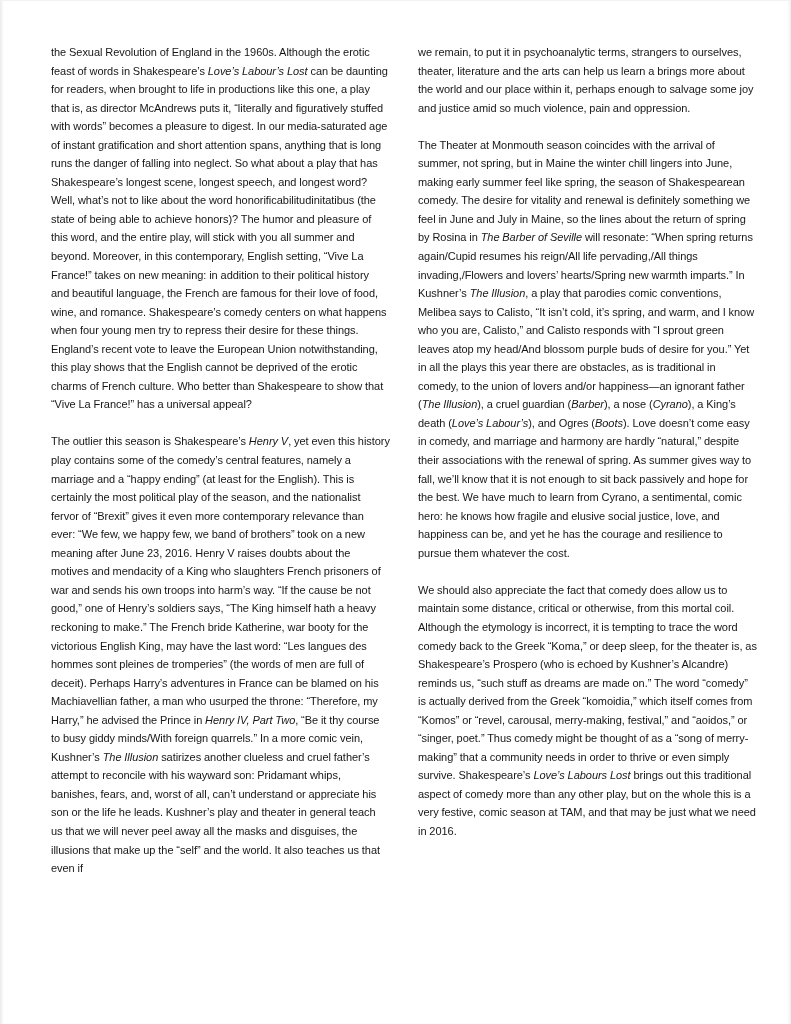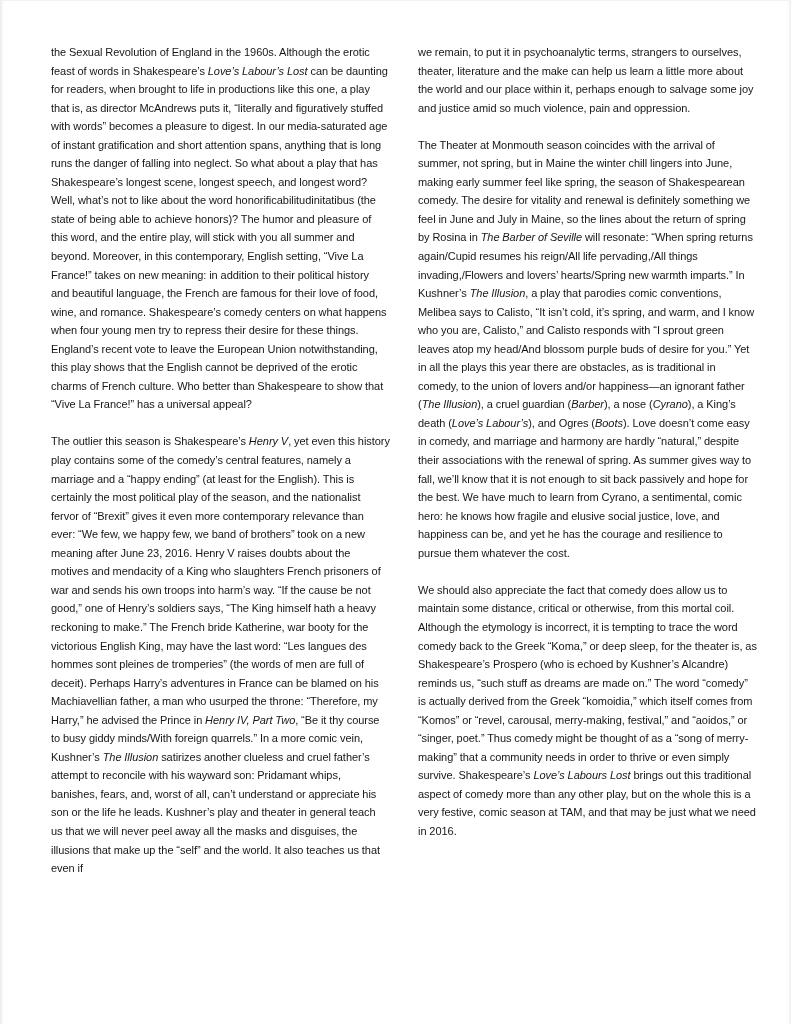--- a/index.html
+++ b/index.html
@@ -75,18 +75,18 @@
 </head>
 <body>
 
 <div id="page">
   <div id="columns">
     <div class="column">
         <p class="para"><span>the Sexual Revolution of England in the 1960s. Although the erotic feast of words in Shakespeare’s </span><i>Love’s Labour’s Lost</i><span> can be daunting for readers, when brought to life in productions like this one, a play that is, as director McAndrews puts it, “literally and figuratively stuffed with words” becomes a pleasure to digest. In our media-saturated age of instant gratification and short attention spans, anything that is long runs the danger of falling into neglect. So what about a play that has Shakespeare’s longest scene, longest speech, and longest word? Well, what’s not to like about the word honorificabilitudinitatibus (the state of being able to achieve honors)? The humor and pleasure of this word, and the entire play, will stick with you all summer and beyond. Moreover, in this contemporary, English setting, “Vive La France!” takes on new meaning: in addition to their political history and beautiful language, the French are famous for their love of food, wine, and romance. Shakespeare’s comedy centers on what happens when four young men try to repress their desire for these things. England’s recent vote to leave the European Union notwithstanding, this play shows that the English cannot be deprived of the erotic charms of French culture. Who better than Shakespeare to show that “Vive La France!” has a universal appeal?</span></p>
         <p class="para"><span>The outlier this season is Shakespeare’s </span><i>Henry V</i><span>, yet even this history play contains some of the comedy’s central features, namely a marriage and a “happy ending” (at least for the English). This is certainly the most political play of the season, and the nationalist fervor of “Brexit” gives it even more contemporary relevance than ever: “We few, we happy few, we band of brothers” took on a new meaning after June 23, 2016.  Henry V raises doubts about the motives and mendacity of a King who slaughters French prisoners of war and sends his own troops into harm’s way. “If the cause be not good,” one of Henry’s soldiers says, “The King himself hath a heavy reckoning to make.” The French bride Katherine, war booty for the victorious English King, may have the last word: “Les langues des hommes sont pleines de tromperies” (the words of men are full of deceit). Perhaps Harry’s adventures in France can be blamed on his Machiavellian father, a man who usurped the throne: “Therefore, my Harry,” he advised the Prince in </span><i>Henry IV, Part Two</i><span>, “Be it thy course to busy giddy minds/With foreign quarrels.” In a more comic vein, Kushner’s </span><i>The Illusion</i><span> satirizes another clueless and cruel father’s attempt to reconcile with his wayward son: Pridamant whips, banishes, fears, and, worst of all, can’t understand or appreciate his son or the life he leads. Kushner’s play and theater in general teach us that we will never peel away all the masks and disguises, the illusions that make up the “self” and the world. It also teaches us that even if</span></p>
       </div>
     <div class="column">
-        <p class="para"><span>we remain, to put it in psychoanalytic terms, strangers to ourselves, theater, literature and the make can help us learn a little more about the world and our place within it, perhaps enough to salvage some joy and justice amid so much violence, pain and oppression.</span></p>
+        <p class="para"><span>we remain, to put it in psychoanalytic terms, strangers to ourselves, theater, literature and the arts can help us learn a brings more about the world and our place within it, perhaps enough to salvage some joy and justice amid so much violence, pain and oppression.</span></p>
         <p class="para"><span>The Theater at Monmouth season coincides with the arrival of summer, not spring, but in Maine the winter chill lingers into June, making early summer feel like spring, the season of Shakespearean comedy. The desire for vitality and renewal is definitely something we feel in June and July in Maine, so the lines about the return of spring by Rosina in </span><i>The  Barber of Seville</i><span> will resonate: “When spring returns again/Cupid resumes his reign/All life pervading,/All things invading,/Flowers and lovers’ hearts/Spring new warmth imparts.” In Kushner’s </span><i>The Illusion</i><span>, a play that parodies comic conventions, Melibea says to Calisto, “It isn’t cold, it’s spring, and warm, and I know who you are, Calisto,” and Calisto responds with “I sprout green leaves atop my head/And blossom purple buds of desire for you.” Yet in all the plays this year there are obstacles, as is traditional in comedy, to the union of lovers and/or happiness—an ignorant father (</span><i>The Illusion</i><span>), a cruel guardian (</span><i>Barber</i><span>), a nose (</span><i>Cyrano</i><span>), a King’s death (</span><i>Love’s Labour’s</i><span>), and Ogres (</span><i>Boots</i><span>). Love doesn’t come easy in comedy, and marriage and harmony are hardly “natural,” despite their associations with the renewal of spring. As summer gives way to fall, we’ll know that it is not enough to sit back passively and hope for the best. We have much to learn from Cyrano, a sentimental, comic hero: he knows how fragile and elusive social justice, love, and happiness can be, and yet he has the courage and resilience to pursue them whatever the cost.</span></p>
         <p class="para"><span>We should also appreciate the fact that comedy does allow us to maintain some distance, critical or otherwise, from this mortal coil. Although the etymology is incorrect, it is tempting to trace the word comedy back to the Greek “Koma,” or deep sleep, for the theater is, as Shakespeare’s Prospero (who is echoed by Kushner’s Alcandre) reminds us, “such stuff as dreams are made on.” The word “comedy” is actually derived from the Greek “komoidia,” which itself comes from “Komos” or “revel, carousal, merry-making, festival,” and “aoidos,” or “singer, poet.” Thus comedy might be thought of as a “song of merry-making” that a community needs in order to thrive or even simply survive. Shakespeare’s </span><i>Love’s Labours Lost</i><span> brings out this traditional aspect of comedy more than any other play, but on the whole this is a very festive, comic season at TAM, and that may be just what we need in 2016.</span></p>
       </div>
   </div>
 </div>
 
 </body></html>

